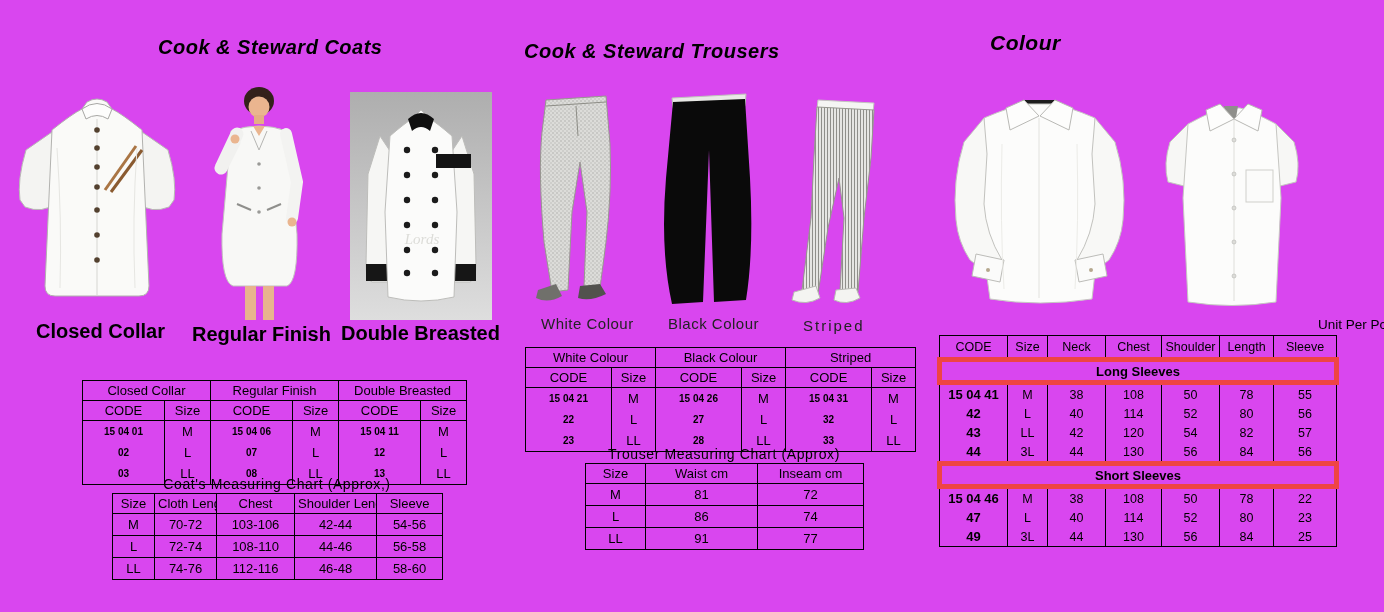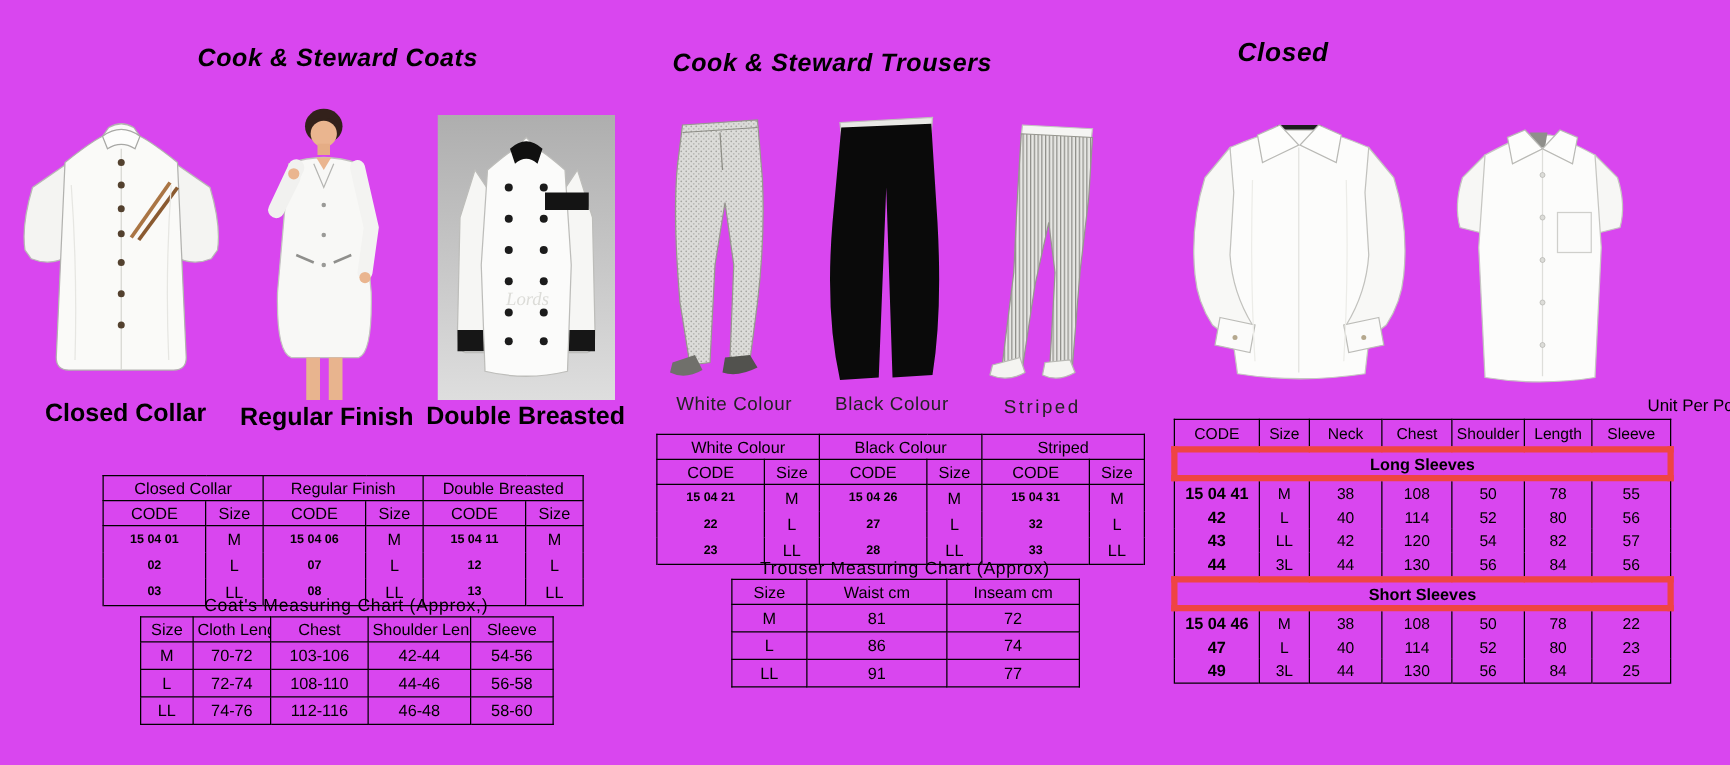--- a/index.html
+++ b/index.html
@@ -195,21 +195,21 @@
     <tr class="data">
       <td>LL</td>
       <td>74-76</td>
       <td>112-116</td>
       <td>46-48</td>
       <td>58-60</td>
     </tr>
   </tbody>
     </table>
 
-  <div class="sec-title abs" style="left:538px;top:40px">Cook &amp; Steward Trousers</div>
+  <div class="sec-title abs" style="left:524px;top:40px">Cook &amp; Steward Trousers</div>
 
   <svg class="abs" style="left:528px;top:92px" width="100" height="218" viewBox="0 0 100 218">
     <defs>
       <pattern id="speck" width="4" height="4" patternUnits="userSpaceOnUse">
         <rect width="4" height="4" fill="#dcdcd9"></rect>
         <circle cx="1" cy="1" r="0.7" fill="#a6a6a2"></circle>
         <circle cx="3" cy="3" r="0.7" fill="#b6b6b2"></circle>
       </pattern>
     </defs>
     <path d="M18,8 L78,4 L82,52 Q84,100 78,150 L72,196 L56,194 L59,120 L52,70 L44,120 L40,198 L24,200 L16,150 Q10,80 14,40 Z" fill="url(#speck)" stroke="#97978f"></path>
@@ -315,21 +315,21 @@
       <td>74</td>
     </tr>
     <tr class="data">
       <td>LL</td>
       <td>91</td>
       <td>77</td>
     </tr>
   </tbody>
     </table>
 
-  <div class="sec-title abs" style="left:990px;top:31px;font-size:21px">Closed</div>
+  <div class="sec-title abs" style="left:990px;top:31px;font-size:21px">Colour</div>
 
   <svg class="abs" style="left:942px;top:84px" width="195" height="230" viewBox="0 0 195 230">
     <path d="M80,16 L115,16 L112,36 L84,36 Z" fill="#1d1d1d"></path>
     <path d="M42,34 Q70,22 85,20 L110,20 Q125,22 153,34 L161,120 L150,215 Q98,223 48,215 L35,120 Z" fill="#fcfcfb" stroke="#c6c6c2"></path>
     <path d="M42,34 L22,58 Q10,96 14,136 Q16,158 28,176 L46,190 L60,176 Q44,150 42,120 L45,70 Z" fill="#f8f8f6" stroke="#c2c2be"></path>
     <path d="M153,34 L173,58 Q185,96 181,136 Q179,158 167,176 L149,190 L135,176 Q151,150 153,120 L150,70 Z" fill="#f8f8f6" stroke="#c2c2be"></path>
     <path d="M34,170 L62,176 L58,198 L30,192 Z" fill="#fbfbfa" stroke="#bcbcb8"></path>
     <circle cx="46" cy="186" r="2" fill="#b5a88e"></circle>
     <path d="M161,170 L133,176 L137,198 L165,192 Z" fill="#fbfbfa" stroke="#bcbcb8"></path>
     <circle cx="149" cy="186" r="2" fill="#b5a88e"></circle>

